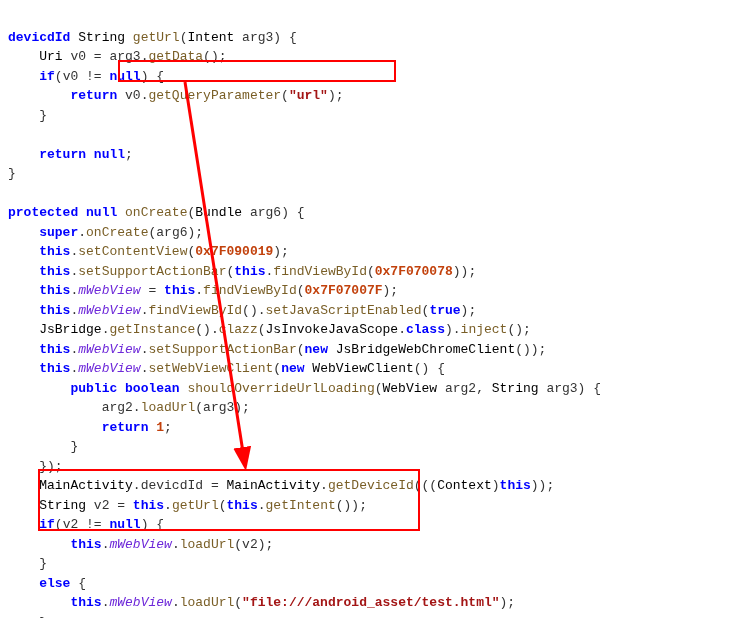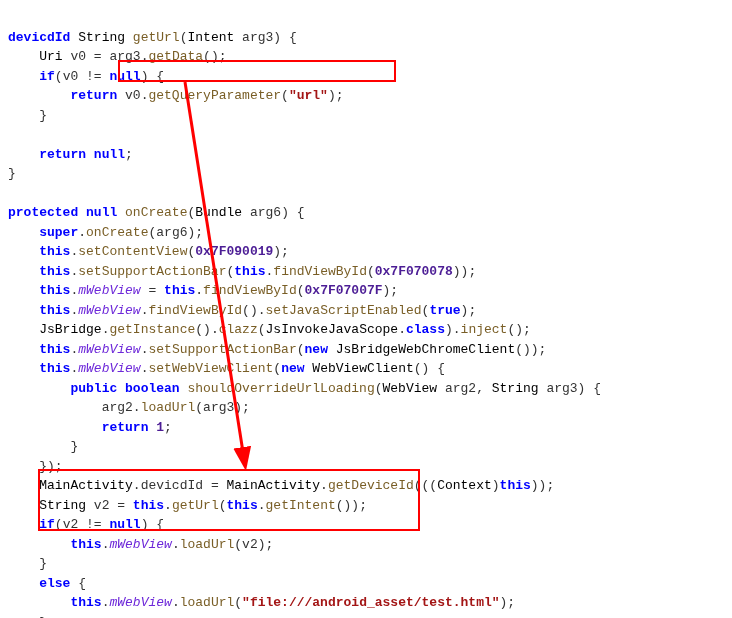--- a/index.html
+++ b/index.html
@@ -14,21 +14,21 @@
     box-sizing: border-box;
     position: relative;
   }
   .code-container {
     white-space: pre;
     position: relative;
   }
   .kw { color: #0000ff; font-weight: bold; }
   .type { color: #000000; }
   .method { color: #795e26; }
-  .num { color: #4c1d95; font-weight: bold; }
+  .num { color: #c2410c; font-weight: bold; }
   .str { color: #a31515; font-weight: bold; }
   .field { font-style: italic; color: #6d28d9; }
   .sfield { color: #333; }
 
   .hl-box {
     position: absolute;
     border: 2px solid #ff0000;
     pointer-events: none;
     box-sizing: border-box;
   }

